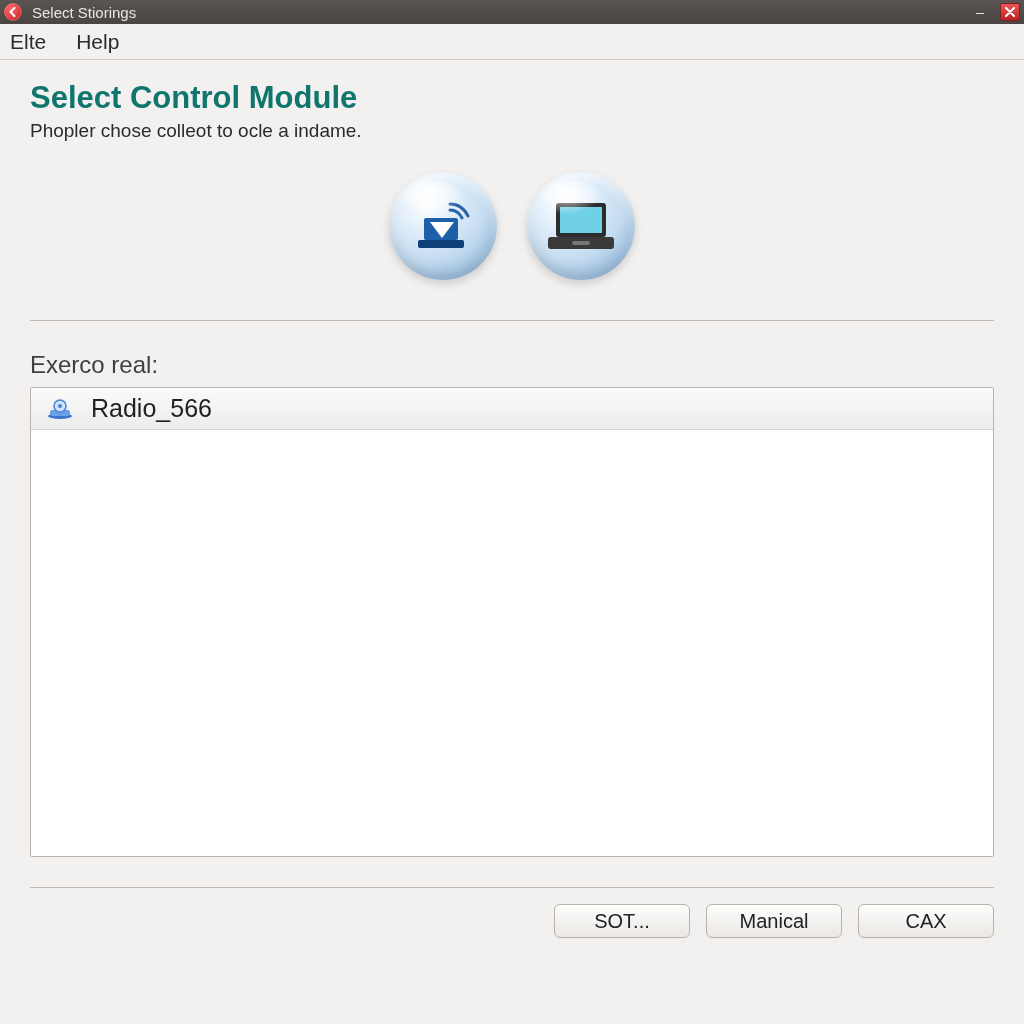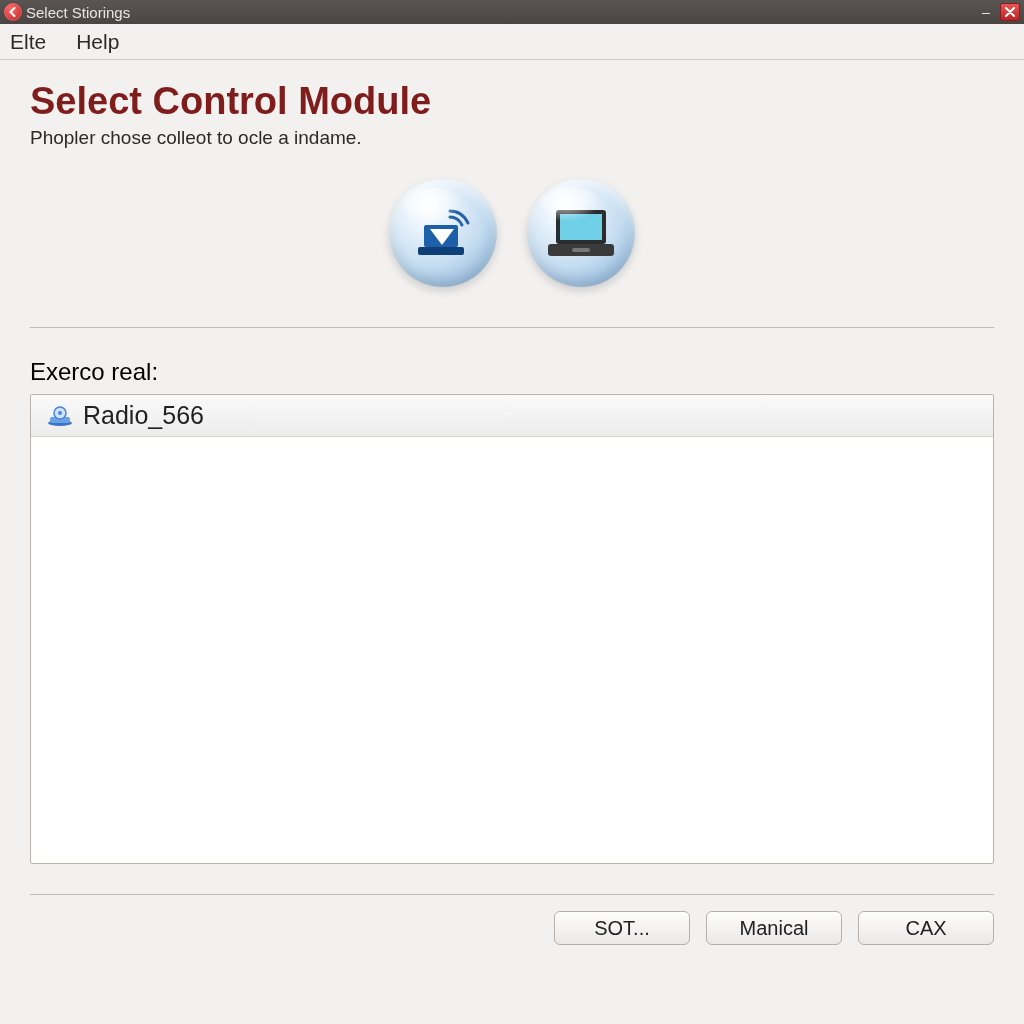--- a/index.html
+++ b/index.html
@@ -6,21 +6,21 @@
   html, body { width: 1024px; height: 1024px; font-family: "Segoe UI", "Liberation Sans", Arial, sans-serif; background: #f2f1f0; overflow: hidden; }
 
   
   .titlebar {
     height: 24px;
     background: linear-gradient(to bottom, #5a5552, #4a4542);
     color: #eae7e4;
     display: flex;
     align-items: center;
     padding: 1px 4px;
-    gap: 4px;
+    gap: 10px;
     font-size: 15px;
   }
   .titlebar .back-btn {
     width: 18px; height: 18px;
     border-radius: 50%;
     background: radial-gradient(circle at 35% 30%, #f66, #b22);
     display: flex; align-items: center; justify-content: center;
     color: #fff;
     box-shadow: inset 0 0 2px rgba(255,255,255,.5), 0 0 1px #000;
   }
@@ -51,23 +51,23 @@
     color: #2b2b2b;
   }
   .menubar .menu-item { cursor: default; }
 
   
   .content {
     padding: 20px 30px 0 30px;
     background: #f2f1f0;
   }
   .heading {
-    font-size: 38px;
+    font-size: 31px;
     font-weight: 700;
-    color: #7f1d1d;
+    color: #0f766e;
     margin-bottom: 4px;
   }
   .subheading {
     font-size: 19px;
     color: #2b2b2b;
     margin-bottom: 30px;
   }
 
   
   .icon-row {
@@ -99,34 +99,34 @@
 
   hr.sep {
     border: none;
     border-top: 1px solid #bfbab6;
     margin: 0 0 30px 0;
   }
 
   
   .list-label {
     font-size: 24px;
-    color: #000000;
+    color: #404040;
     margin-bottom: 8px;
   }
   .listbox {
     border: 1px solid #b8b3af;
     background: #ffffff;
     height: 470px;
     overflow: auto;
     border-radius: 2px;
   }
   .list-row {
     display: flex;
     align-items: center;
-    gap: 8px;
+    gap: 16px;
     padding: 4px 14px;
     font-size: 25px;
     color: #222;
     height: 42px;
   }
   .list-row.selected {
     background: linear-gradient(to bottom,#fafafa,#ececec);
     border-bottom: 1px solid #d6d2ce;
   }
   .row-icon { width: 30px; height: 26px; display:flex; align-items:center; justify-content:center; }

